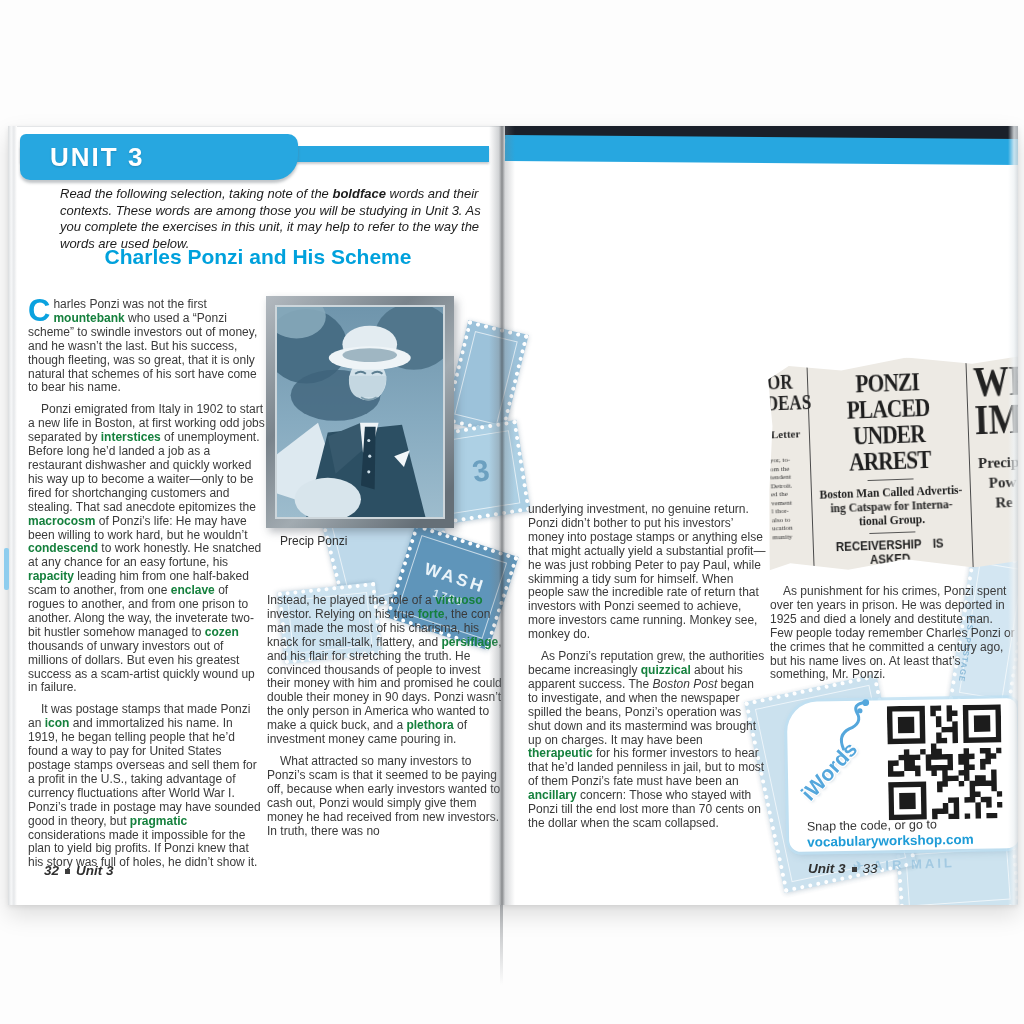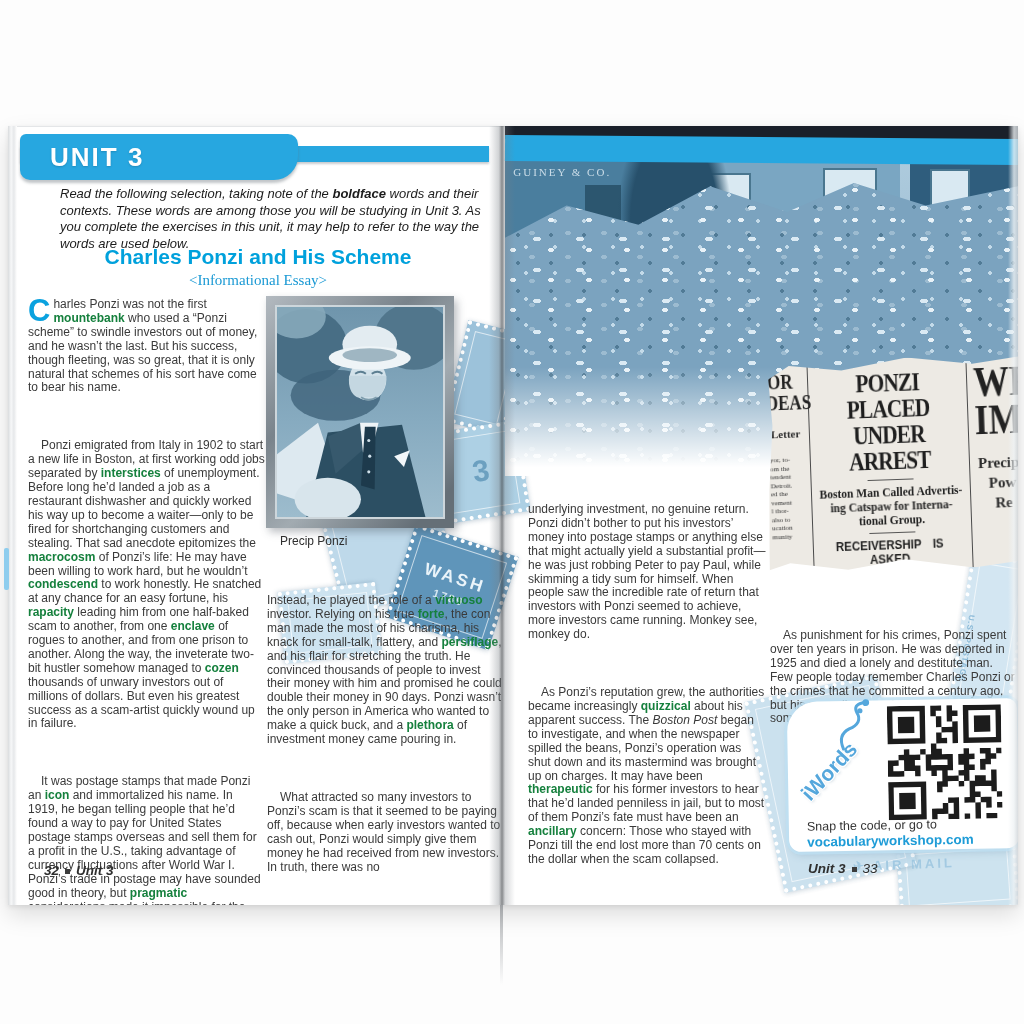--- a/index.html
+++ b/index.html
@@ -32,21 +32,21 @@
   .band-right{left:497px;top:9px;width:513px;height:26px;background:#27a7e0;z-index:3;
         transform:rotate(.45deg);transform-origin:left center;}
 
   
   .intro{left:52px;top:60px;width:424px;font-size:13px;line-height:16.5px;font-style:italic;color:#1c1c1c;z-index:3;}
   .essay-title{left:30px;top:119px;width:440px;text-align:center;font-size:21px;font-weight:bold;color:#00a1dc;z-index:3;}
   .essay-sub{left:30px;top:146px;width:440px;text-align:center;font-size:15px;color:#1a99d4;
         font-family:"Liberation Serif",serif;z-index:3;}
   .bodycol{font-size:12px;line-height:13.9px;color:#3a3a3a;z-index:3;text-align:left;}
   .bodycol p{margin:0 0 8px 0;}
-  .bodycol p.indent{text-indent:13px;margin-top:44px;}
+  .bodycol p.indent{text-indent:13px;}
   .bodycol b{color:#15803d;}
   .dropcap{float:left;font-size:31px;line-height:25px;font-weight:bold;color:#0aa2df;padding-right:3px;}
   #col-left{left:20px;top:172px;width:238px;}
   #col-mid{left:259px;top:468px;width:238px;}
   #col-r1{left:520px;top:377px;width:238px;}
   #col-r2{left:762px;top:459px;width:245px;}
 
   
   #frame{left:258px;top:170px;width:188px;height:232px;z-index:3;padding:9px;box-sizing:border-box;
         background:linear-gradient(135deg,#b3bac0,#79838b 35%,#a2abb1 60%,#656f77 90%);
@@ -141,21 +141,20 @@
     <div class="abs page-edge-left"></div>
 
     <div class="abs band"></div>
     <div class="abs unit-tab">
       <span>UNIT 3</span>
     </div>
 
     <div class="abs intro">Read the following selection, taking note of the <b>boldface</b> words and their contexts. These words are among those you will be studying in Unit 3. As you complete the exercises in this unit, it may help to refer to the way the words are used below.</div>
 
     <div class="abs essay-title">Charles Ponzi and His Scheme</div>
-    <div class="abs essay-sub">&lt;Informational Essay&gt;</div>
 
     <div class="stamp" style="left:447px;top:200px;width:62px;height:104px;background:#9cc2da;transform:rotate(14deg);z-index:1;">
       <div class="sin"></div>
       </div>
     <div class="stamp" style="left:430px;top:300px;width:86px;height:92px;background:#add0e4;transform:rotate(-9deg);z-index:1;">
       <div class="sin"></div>
       <div class="stamp-label" style="top:24px;font-size:30px;color:#6ca0c0;">3</div>
       </div>
     <div class="stamp" style="left:322px;top:372px;width:118px;height:104px;background:#bed9ea;transform:rotate(-14deg);z-index:1;">
       <div class="sin"></div>
@@ -216,37 +215,20 @@
       <p>Instead, he played the role of a <b>virtuoso</b> investor. Relying on his true <b>forte</b>, the con man made the most of his charisma, his knack for small-talk, flattery, and <b>persiflage</b>, and his flair for stretching the truth. He convinced thousands of people to invest their money with him and promised he could double their money in 90 days. Ponzi wasn’t the only person in America who wanted to make a quick buck, and a <b>plethora</b> of investment money came pouring in.</p>
       <p class="indent">What attracted so many investors to Ponzi’s scam is that it seemed to be paying off, because when early investors wanted to cash out, Ponzi would simply give them money he had received from new investors. In truth, there was no</p>
     </div>
 
     <div id="footer-left" class="abs footer">
       <span>32</span><span class="sq"></span><span>Unit 3</span>
     </div>
 
     <div class="abs cover-strip"></div>
 
-    <div id="crowd-photo" class="abs">
-      <div class="bldg b1">
-        <div class="bldg-sign">GUINEY &amp; CO.</div>
-        <div class="door"></div>
-      </div>
-      <div class="bldg b2">
-        <div class="win" style="left:12%;top:14%;width:20%;height:60%;"></div>
-        <div class="win" style="left:66%;top:10%;width:22%;height:64%;"></div>
-      </div>
-      <div class="bldg b3">
-        <div class="win" style="left:18%;top:8%;width:34%;height:28%;"></div>
-        <div class="win" style="left:18%;top:48%;width:34%;height:28%;"></div>
-      </div>
-      <div class="tree"></div>
-      <div class="crowd"></div>
-      <div class="crowd-fade"></div>
-    </div>
     <div class="abs band-right"></div>
 
     <div class="stamp" style="left:755px;top:560px;width:135px;height:195px;background:#c2dcec;transform:rotate(-12deg);z-index:2;opacity:.85;">
       <div class="sin"></div>
       <div style="position:absolute;left:20%;top:16%;width:60%;height:55%;border:2px solid rgba(255,255,255,.8);border-radius:50%;background:#a7c9de;"></div>
       </div>
     <div class="stamp" style="left:952px;top:430px;width:62px;height:150px;background:#cfe4f1;transform:rotate(9deg);z-index:1;opacity:.9;">
       <div class="sin"></div>
       <div class="uspost">U.S. POSTAGE</div>
       </div>

